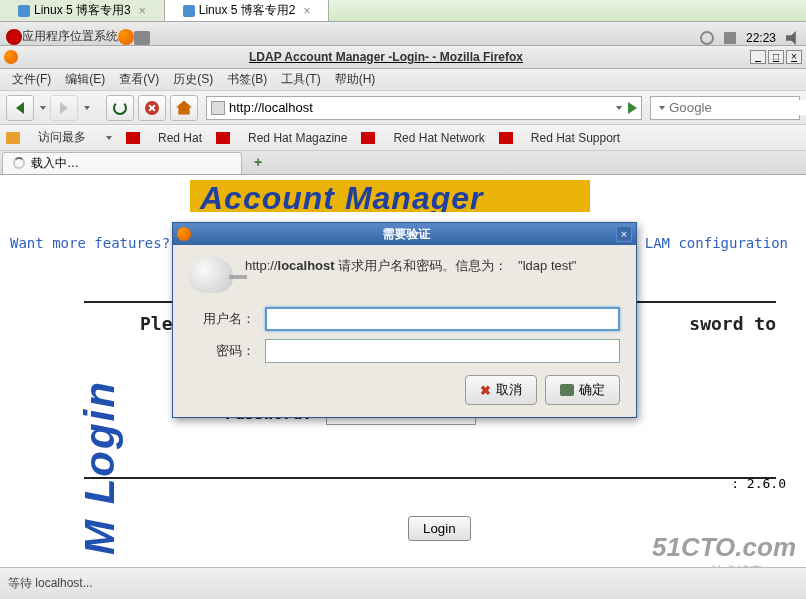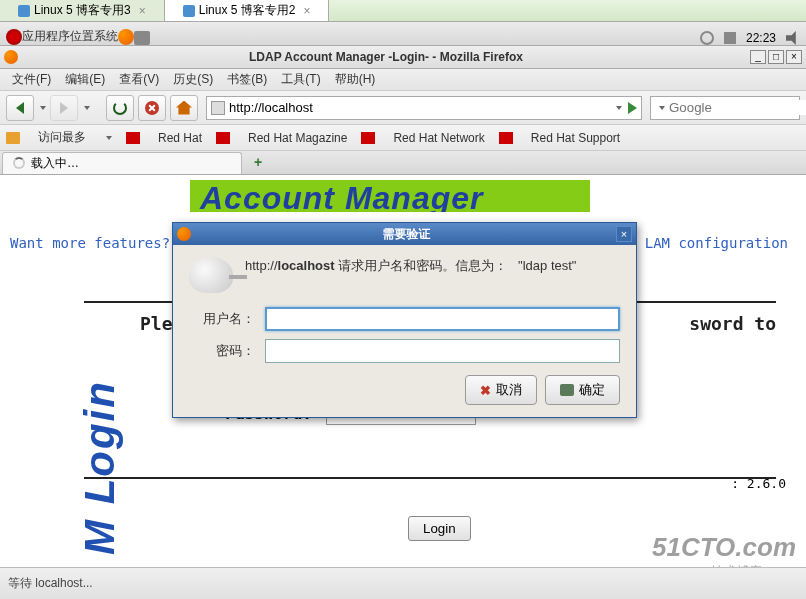--- a/index.html
+++ b/index.html
@@ -13,21 +13,21 @@
 
 .panel-bar { background: linear-gradient(#ececec, #d8d8d8); height: 24px; display: flex; align-items: flex-end; padding: 0 6px; gap: 0; border-bottom: 1px solid #aaa; }
 .panel-icon { width: 16px; height: 16px; }
 .redhat-icon { background: radial-gradient(circle, #c00 40%, #800); border-radius: 50%; }
 .panel-text { color: #333; }
 .firefox-ico { width: 16px; height: 16px; background: radial-gradient(circle at 30% 30%, #ff9500, #e66000); border-radius: 50%; }
 .printer-ico { width: 16px; height: 14px; background: #888; border-radius: 2px; }
 .panel-right { margin-left: auto; display: flex; align-items: center; gap: 10px; }
 .speaker-ico { width: 14px; height: 14px; background: #666; clip-path: polygon(0 30%, 40% 30%, 70% 0, 70% 100%, 40% 70%, 0 70%); }
 
-.ff-titlebar { background: linear-gradient(#eee, #ddd); height: 22px; display: flex; align-items: center; padding: 11px 4px; border-bottom: 1px solid #aaa; }
+.ff-titlebar { background: linear-gradient(#eee, #ddd); height: 22px; display: flex; align-items: center; padding: 11px 4px; border-bottom: 1px solid #aaa; text-decoration: underline; }
 .ff-title-icon { width: 14px; height: 14px; background: radial-gradient(circle at 30% 30%, #ff9500, #e66000); border-radius: 50%; margin-right: 6px; }
 .ff-title { flex: 1; text-align: center; font-weight: bold; color: #333; }
 .win-btn { width: 16px; height: 14px; border: 1px solid #888; background: #eee; margin-left: 2px; text-align: center; line-height: 12px; font-size: 10px; cursor: pointer; }
 
 .menubar { background: linear-gradient(#f0f0f0, #e4e4e4); height: 22px; display: flex; align-items: center; padding: 0 6px; gap: 2px; border-bottom: 1px solid #ccc; }
 .menu-item { padding: 2px 6px; color: #333; cursor: pointer; }
 
 .toolbar { background: linear-gradient(#f4f4f4, #e8e8e8); height: 34px; display: flex; align-items: center; padding: 0 6px; gap: 4px; border-bottom: 1px solid #ccc; }
 .nav-btn { width: 28px; height: 26px; border: 1px solid #bbb; border-radius: 3px; background: linear-gradient(#fff, #e8e8e8); display: flex; align-items: center; justify-content: center; cursor: pointer; }
 .nav-btn.disabled { opacity: 0.4; }
@@ -51,21 +51,21 @@
 .bm-item { display: flex; align-items: center; gap: 18px; color: #333; cursor: pointer; }
 .bm-folder { width: 14px; height: 12px; background: #e8a030; border-radius: 1px; }
 .bm-rh { width: 14px; height: 12px; background: #c00; }
 
 .tab-bar { background: linear-gradient(#e8e8e8, #d8d8d8); height: 24px; display: flex; align-items: center; border-bottom: 1px solid #aaa; }
 .page-tab { height: 22px; padding: 0 10px; background: #f8f8f8; border: 1px solid #bbb; border-bottom: none; display: flex; align-items: center; gap: 6px; margin-left: 2px; border-radius: 3px 3px 0 0; }
 .spinner { width: 12px; height: 12px; border: 2px solid #ccc; border-top-color: #666; border-radius: 50%; }
 .newtab-btn { width: 20px; height: 18px; margin-left: 6px; color: #3a7a3a; font-weight: bold; font-size: 14px; text-align: center; cursor: pointer; }
 
 .content { position: relative; height: 400px; background: #fff; overflow: hidden; }
-.lam-banner { position: absolute; top: 5px; left: 190px; width: 400px; height: 32px; background: #84cc16; color: #2040a0; font-size: 32px; font-weight: bold; font-style: italic; padding: 0 10px; overflow: hidden; white-space: nowrap; letter-spacing: 1px; }
+.lam-banner { position: absolute; top: 5px; left: 190px; width: 400px; height: 32px; background: #eab308; color: #2040a0; font-size: 32px; font-weight: bold; font-style: italic; padding: 0 10px; overflow: hidden; white-space: nowrap; letter-spacing: 1px; }
 .features-link { position: absolute; top: 60px; left: 10px; color: #3060c0; font-family: monospace; font-size: 14px; }
 .config-link { position: absolute; top: 60px; right: 18px; color: #3060c0; font-family: monospace; font-size: 14px; }
 
 .login-area { position: absolute; top: 126px; left: 84px; right: 30px; height: 260px; border-top: 2px solid #222; }
 .login-side { position: absolute; left: -8px; top: 32px; transform: rotate(-90deg); transform-origin: left top; font-size: 42px; font-weight: bold; font-style: italic; color: #2050b0; white-space: nowrap; letter-spacing: 2px; }
 .login-side.top { top: 252px; }
 .login-instr { position: absolute; top: 10px; left: 56px; font-family: monospace; font-size: 18px; font-weight: bold; color: #222; }
 .login-instr.r { right: 0; left: auto; }
 .form-row { position: absolute; left: 118px; display: flex; align-items: center; gap: 14px; }
 .form-label { font-family: monospace; font-size: 16px; font-weight: bold; width: 110px; text-align: right; }

